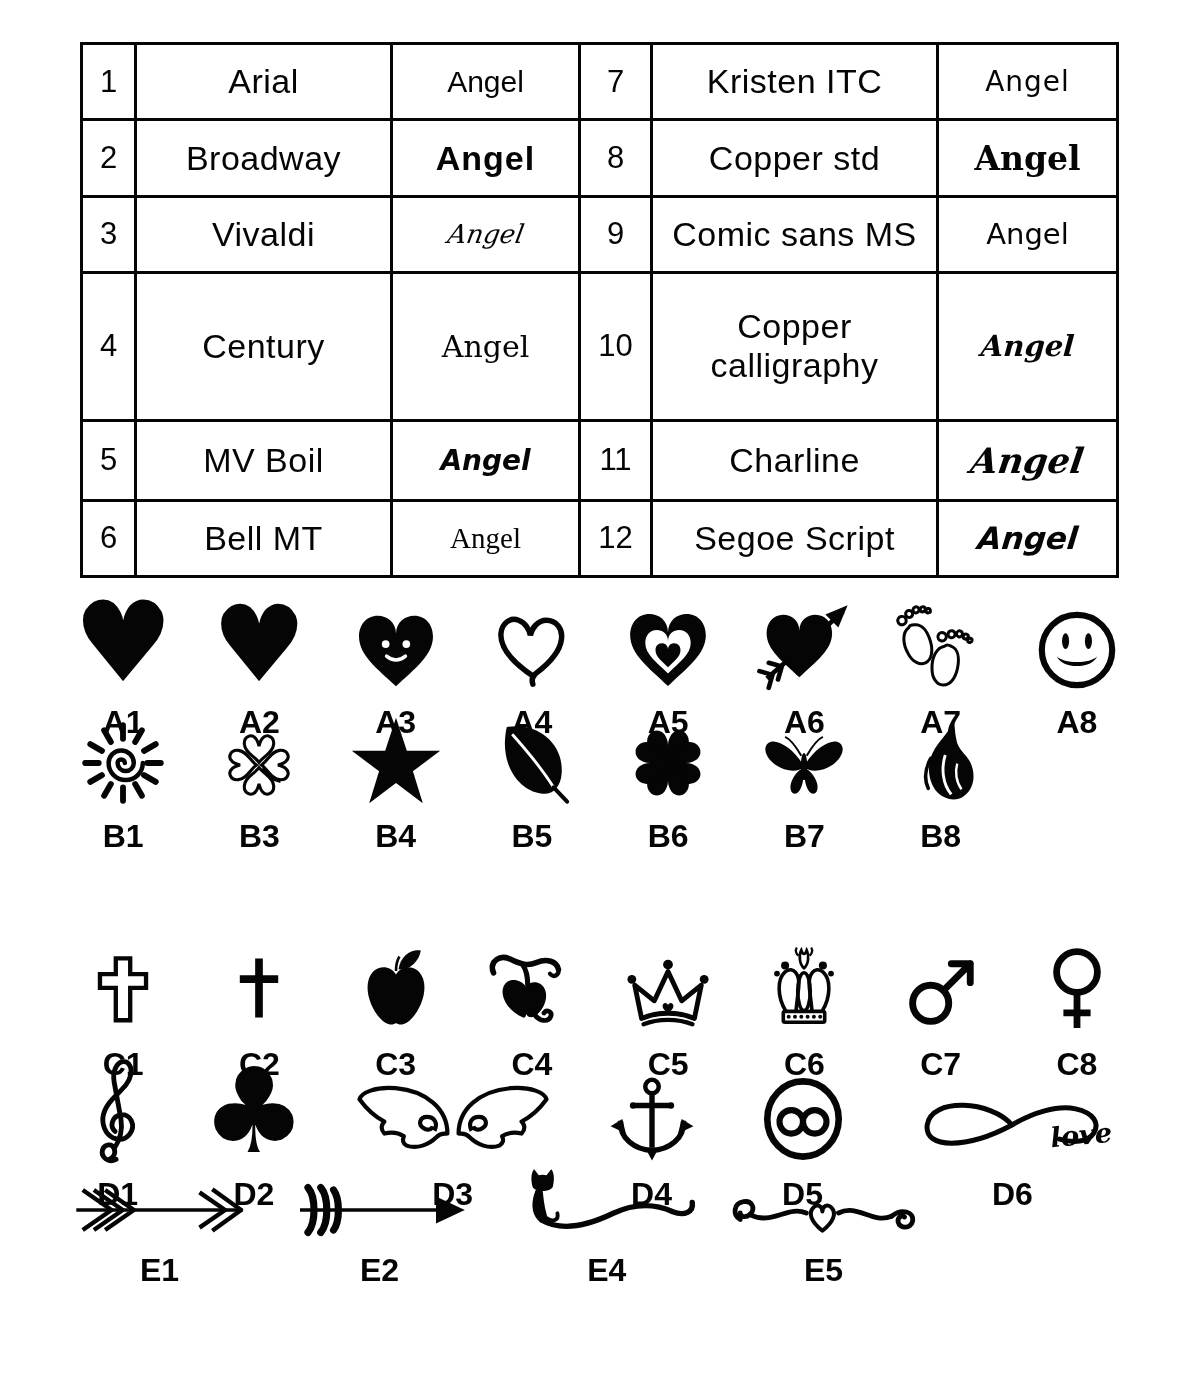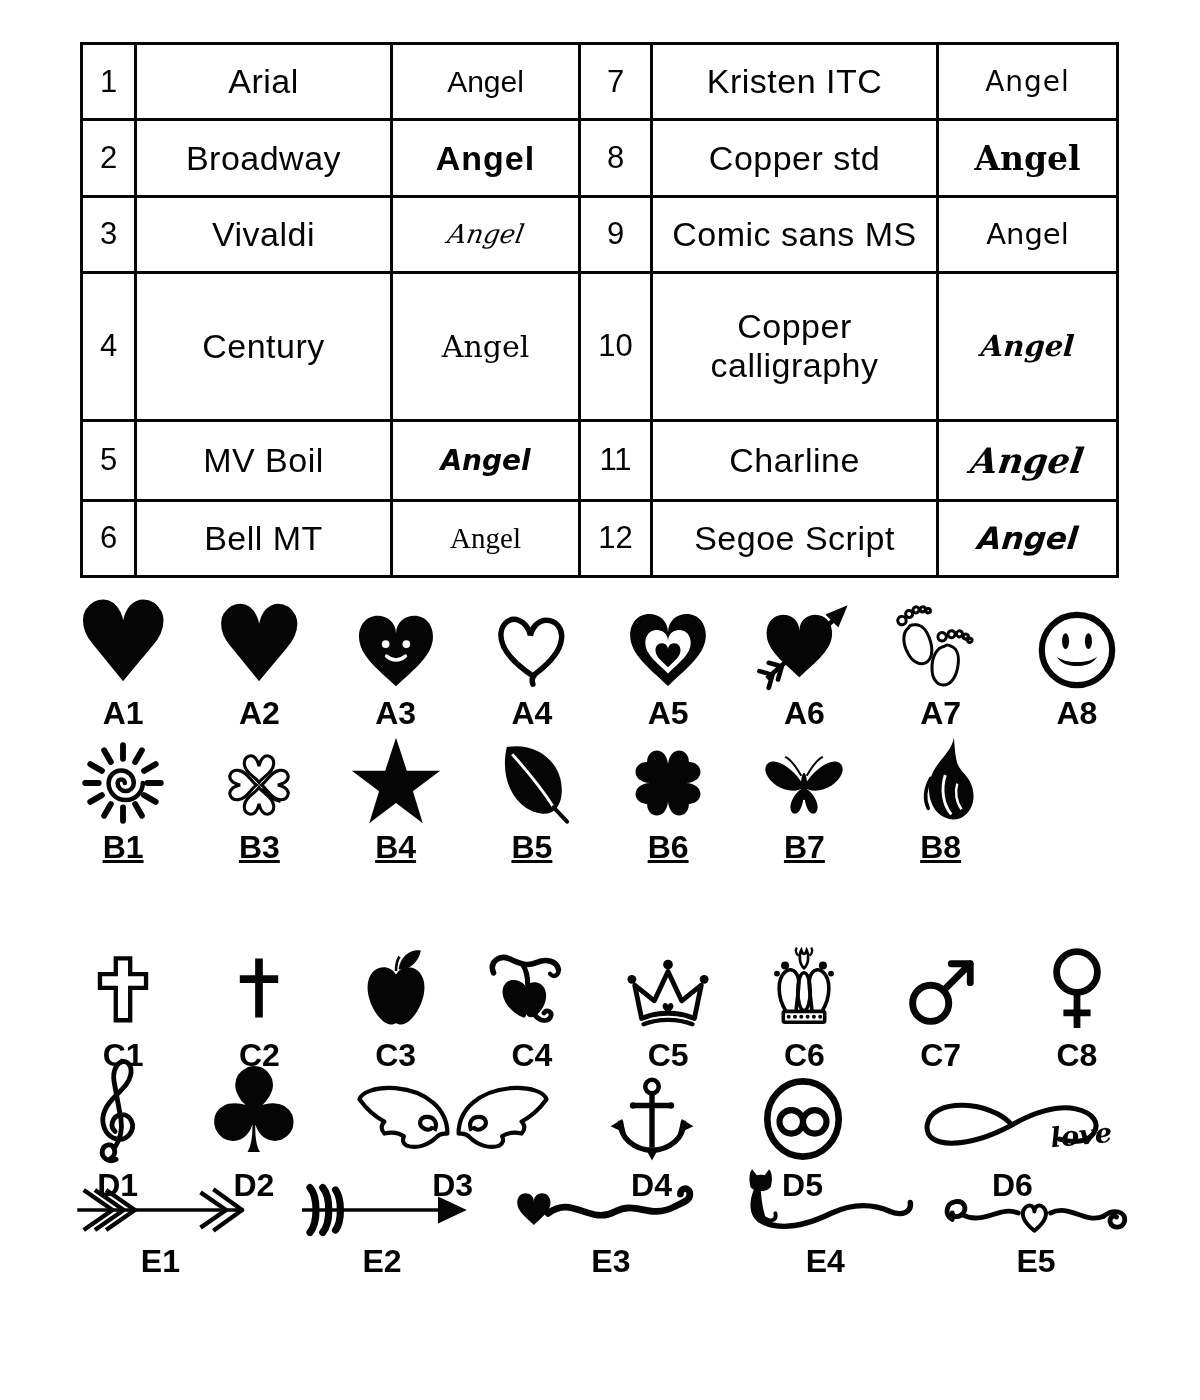--- a/index.html
+++ b/index.html
@@ -24,29 +24,29 @@
   .f-kristen {font-family:"DejaVu Sans",sans-serif;font-size:28px;letter-spacing:1px;}
   .f-cooper  {font-family:"DejaVu Serif",serif;font-weight:900;font-size:33px;}
   .f-comic   {font-family:"DejaVu Sans",sans-serif;font-size:29px;}
   .f-lucida  {font-family:"DejaVu Serif",serif;font-style:italic;font-weight:700;font-size:29px;transform:skewX(-4deg);}
   .f-charline{font-family:"DejaVu Serif",serif;font-style:italic;font-weight:700;font-size:35px;transform:skewX(-8deg);}
   .f-segoe   {font-family:"DejaVu Sans",sans-serif;font-style:italic;font-weight:600;font-size:31px;transform:skewX(-6deg);}
 
   
   .sym-row{position:absolute;display:grid;align-items:end;left:55px;width:1090px;}
   .row-a{top:592px;grid-template-columns:repeat(8,1fr);}
-  .row-b{top:726px;grid-template-columns:repeat(8,1fr);text-decoration:underline;}
+  .row-b{top:706px;grid-template-columns:repeat(8,1fr);}
   .row-c{top:934px;grid-template-columns:repeat(8,1fr);}
   .row-d{top:1052px;grid-template-columns:0.85fr 1fr 1.7fr 1fr 1.05fr 1.8fr;}
   .row-e{top:1176px;grid-template-columns:1.45fr 1.6fr 1.55fr 1.4fr 1.5fr;text-align:right;}
   .sym{display:flex;flex-direction:column;align-items:center;}
   .icon{display:flex;align-items:flex-end;justify-content:center;}
   .row-a .icon{height:102px;} .row-b .icon{height:102px;} .row-c .icon{height:102px;}
   .row-d .icon{height:114px;} .row-e .icon{height:66px;}
-  .lbl{font-weight:700;font-size:32px;margin-top:1px;font-family:"Liberation Sans",sans-serif;}
+  .lbl{font-weight:700;font-size:32px;margin-top:10px;font-family:"Liberation Sans",sans-serif;}
   .glyph{font-family:"DejaVu Sans",sans-serif;line-height:0.92;color:#050505;}
   svg{display:block;}
   svg .ink{fill:#050505;}
   svg .line{fill:none;stroke:#050505;}
 </style>
 </head>
 <body>
 
 <div class="page">
 
@@ -474,29 +474,20 @@
             <path d="M20 12 C30 24 30 56 20 68"></path>
               <path d="M36 12 C46 24 46 56 36 68"></path>
               <path d="M52 15 C60 26 60 54 52 65"></path>
           </g>
         </svg>
       </div>
       <div class="lbl">E2</div>
     </div>
     <div class="sym">
       <div class="icon">
-        <svg width="215" height="64" viewBox="0 0 240 76">
-          <path class="ink" transform="translate(6,14) scale(0.46)" d="M50 30 C50 16 39 9 29 9 C15 9 7 20 7 33 C7 55 28 70 50 91 C72 70 93 55 93 33 C93 20 85 9 71 9 C61 9 50 16 50 30 Z"></path>
-          <path class="line" stroke-width="8" stroke-linecap="round" d="M46 42 C75 20 95 56 125 40 C152 26 165 50 196 34 C208 28 216 26 214 17 C212 10 203 12 203 19"></path>
-        </svg>
-      </div>
-      <div class="lbl">E3</div>
-    </div>
-    <div class="sym">
-      <div class="icon">
         <svg width="186" height="76" viewBox="0 0 240 96">
           <path class="ink" d="M24 26 C21 14 23 6 26 3 L32 11 C34.5 10 39.5 10 42 11 L48 3 C51 6 53 14 50 26 C46 33 28 33 24 26 Z"></path>
           <path class="ink" d="M28 30 C22 44 22 60 31 69 C38 75 45 71 42 61 C39 51 38 40 37 30 Z"></path>
           <path class="line" stroke-width="5" stroke-linecap="round" d="M42 66 C50 72 58 69 56 60"></path>
           <path class="line" stroke-width="7" stroke-linecap="round" d="M36 69 C62 84 95 76 128 60 C160 45 185 49 205 58 C220 64 232 58 230 46"></path>
         </svg>
       </div>
       <div class="lbl">E4</div>
     </div>
     <div class="sym">

